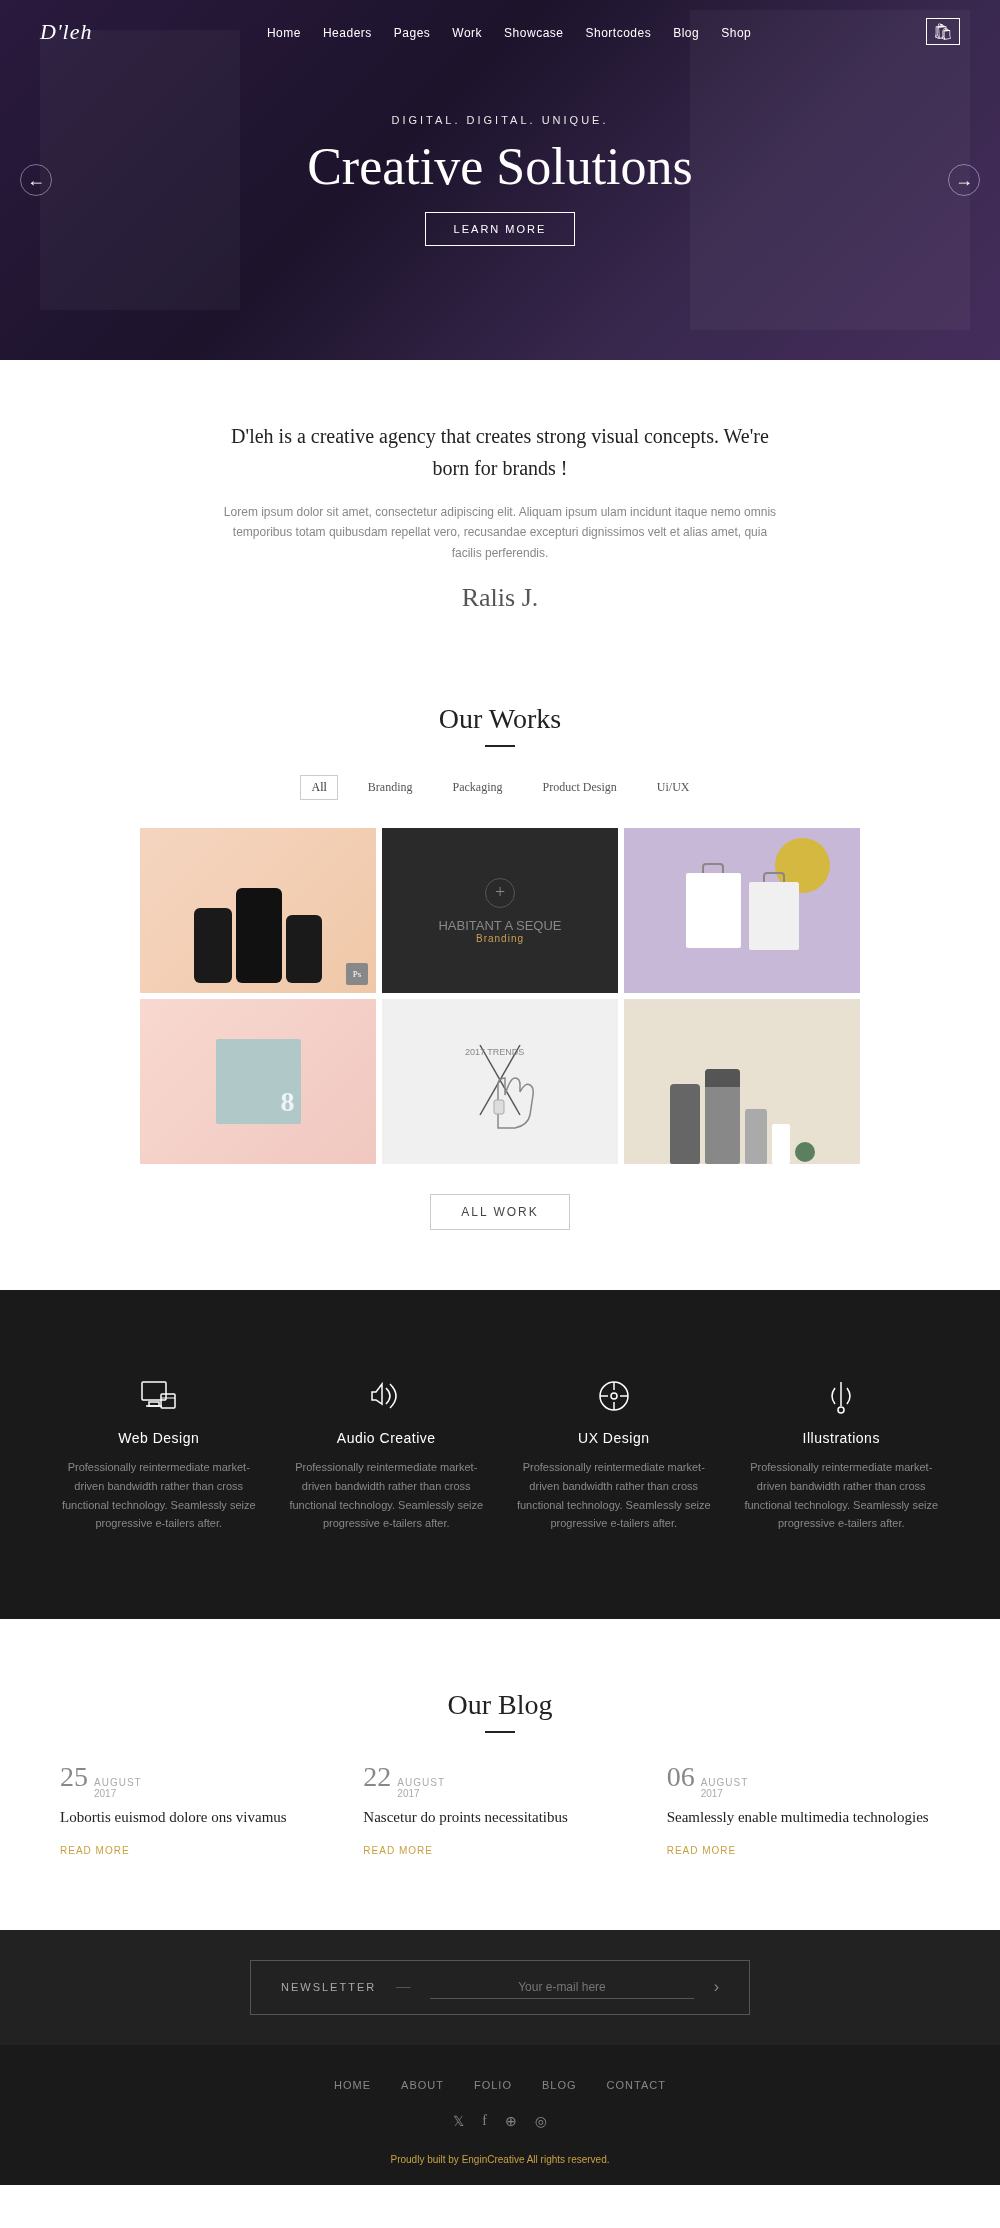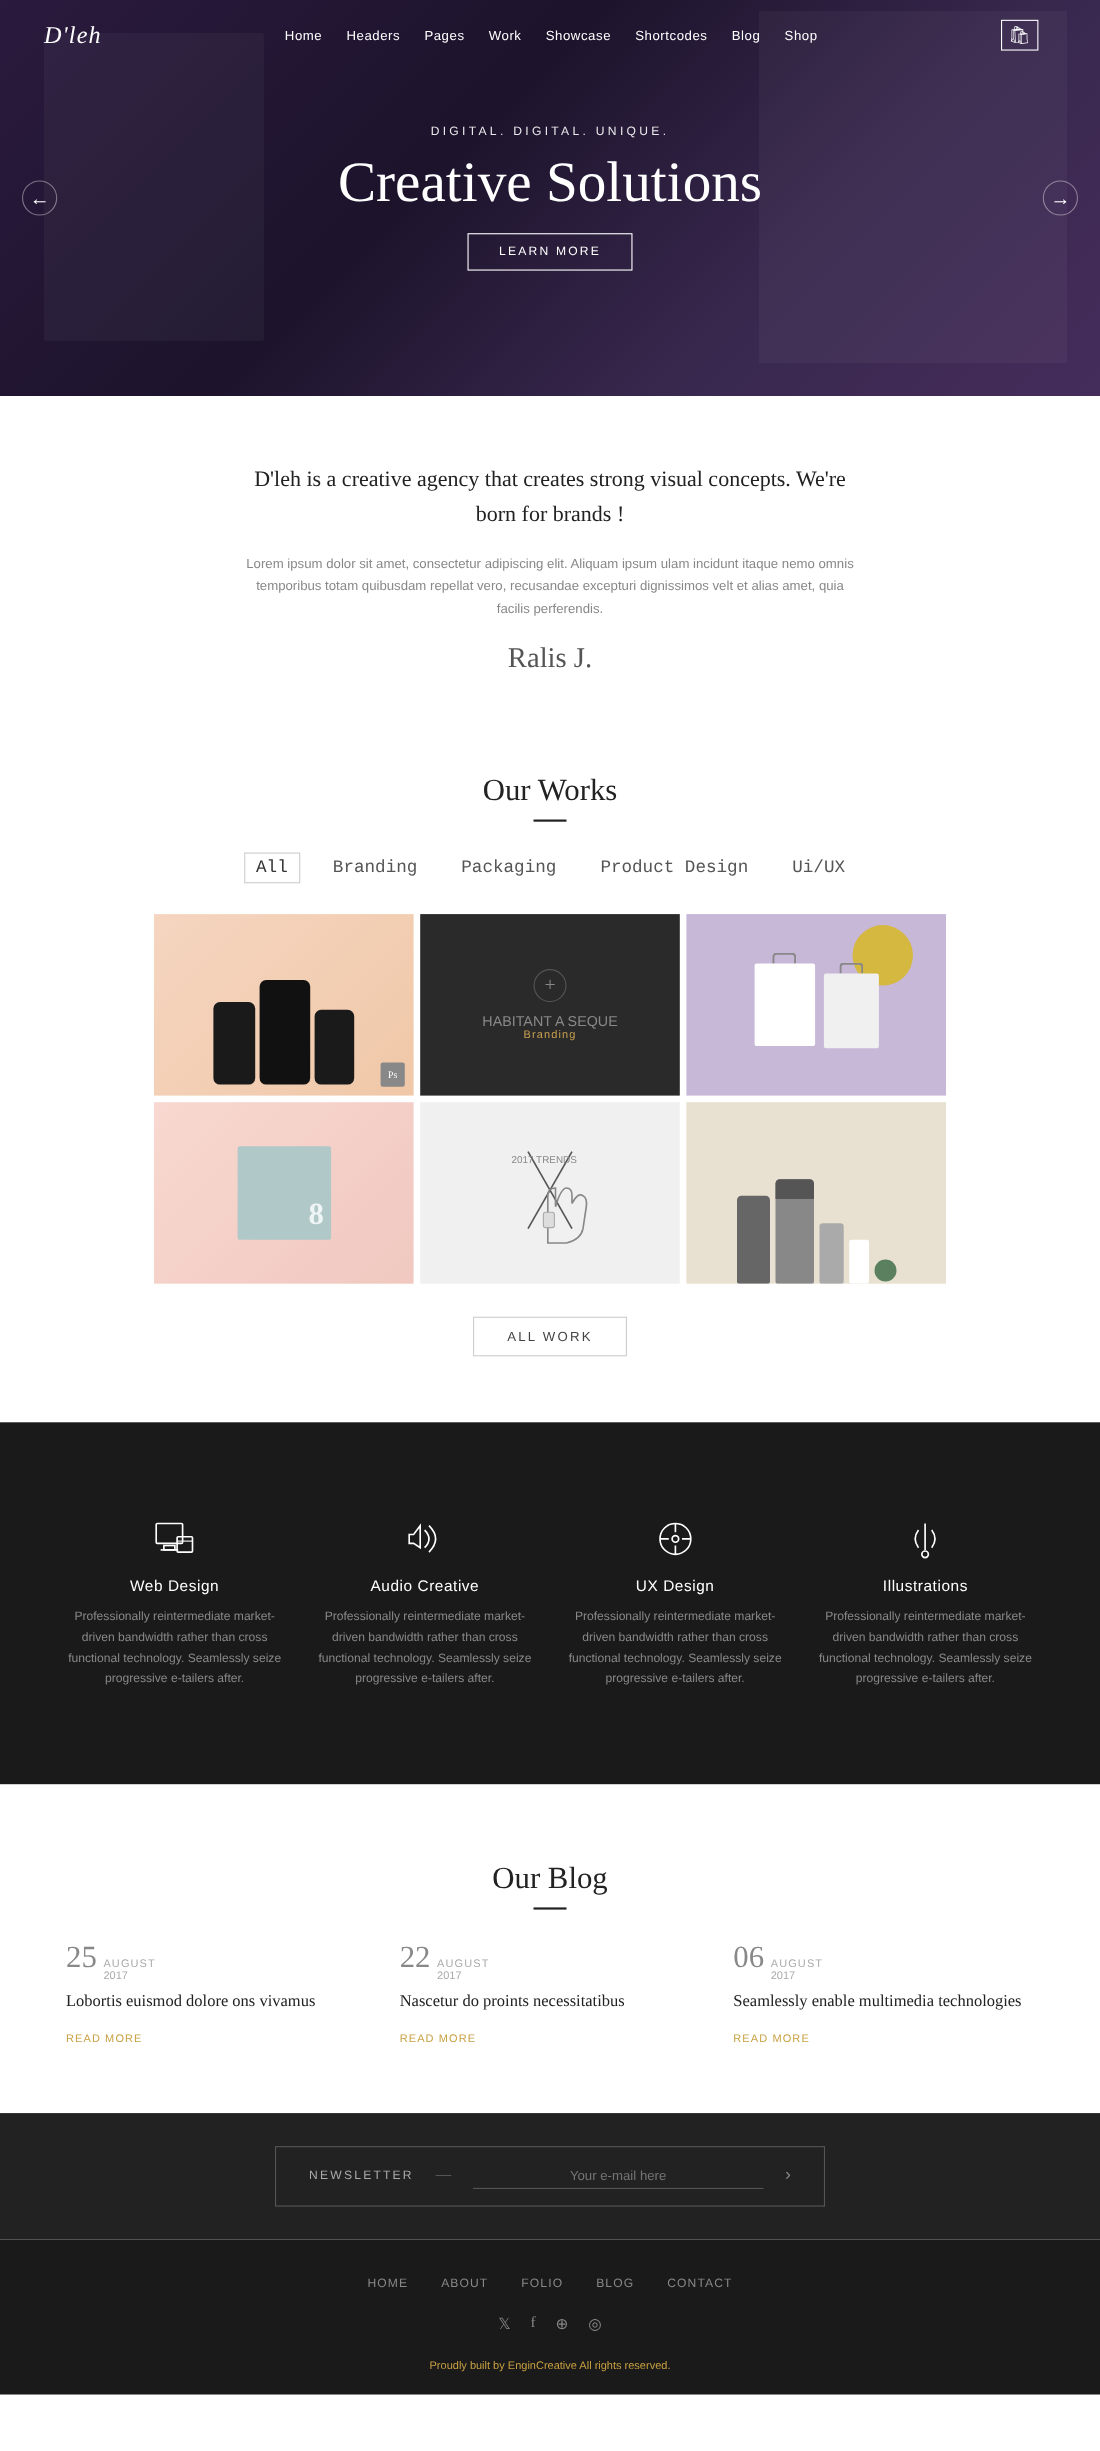--- a/index.html
+++ b/index.html
@@ -1,21 +1,21 @@
 <!DOCTYPE html>
 <html><head>
   <meta charset="utf-8">
   <style>
     * { margin: 0; padding: 0; box-sizing: border-box; }
     body { font-family: 'Georgia', serif; background: #fff; width: 1000px; }
 
     
     .navbar {
       position: absolute;
-      top: 0; left: 0; right: 16px;
+      top: 0; left: 0; right: 0;
       z-index: 10;
       display: flex;
       align-items: center;
       justify-content: space-between;
       padding: 18px 40px;
       background: transparent;
     }
     .navbar-logo {
       color: #fff;
       font-size: 22px;
@@ -166,22 +166,22 @@
       background: #222;
       margin: 0 auto 28px;
     }
     .works-filters {
       display: flex;
       justify-content: center;
       gap: 20px;
       margin-bottom: 28px;
     }
     .filter-btn {
-      font-size: 16px;
-      font-family: Liberation Mono, monospace;
+      font-size: 12px;
+      font-family: Liberation Serif, serif;
       color: #555;
       background: none;
       border: none;
       cursor: pointer;
       padding: 4px 10px;
     }
     .filter-btn.active {
       border: 1px solid #ccc;
       color: #333;
     }
@@ -333,21 +333,21 @@
     
     .blog-section {
       padding: 70px 60px 60px;
       text-align: center;
     }
     .blog-grid {
       display: grid;
       grid-template-columns: repeat(3, 1fr);
       gap: 30px;
       max-width: 900px;
-      margin: 0 auto;
+      margin: 12px auto;
       text-align: left;
     }
     .blog-item {}
     .blog-date {
       display: flex;
       align-items: baseline;
       gap: 6px;
       margin-bottom: 8px;
     }
     .blog-day {

